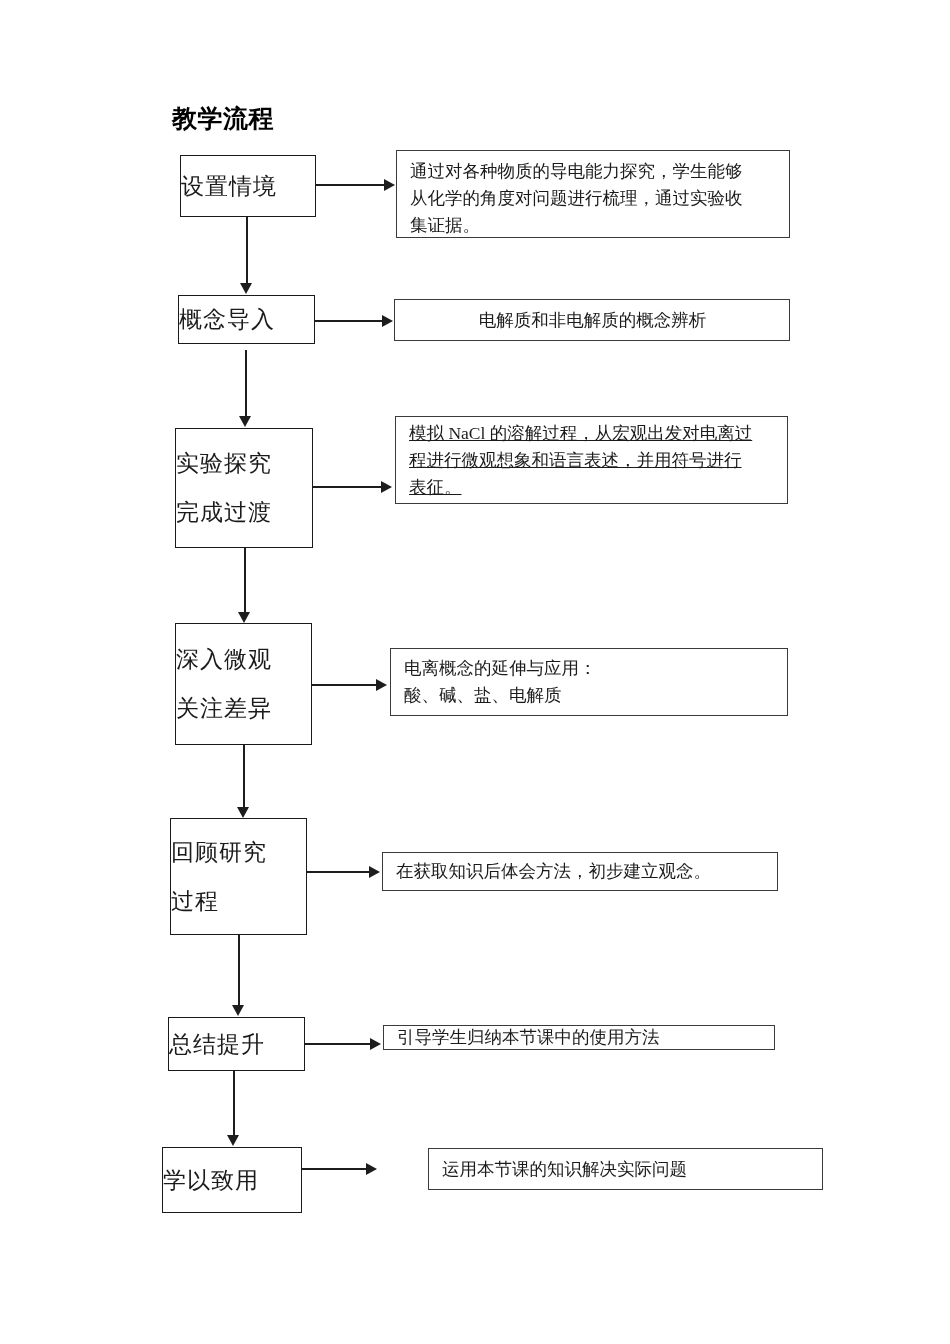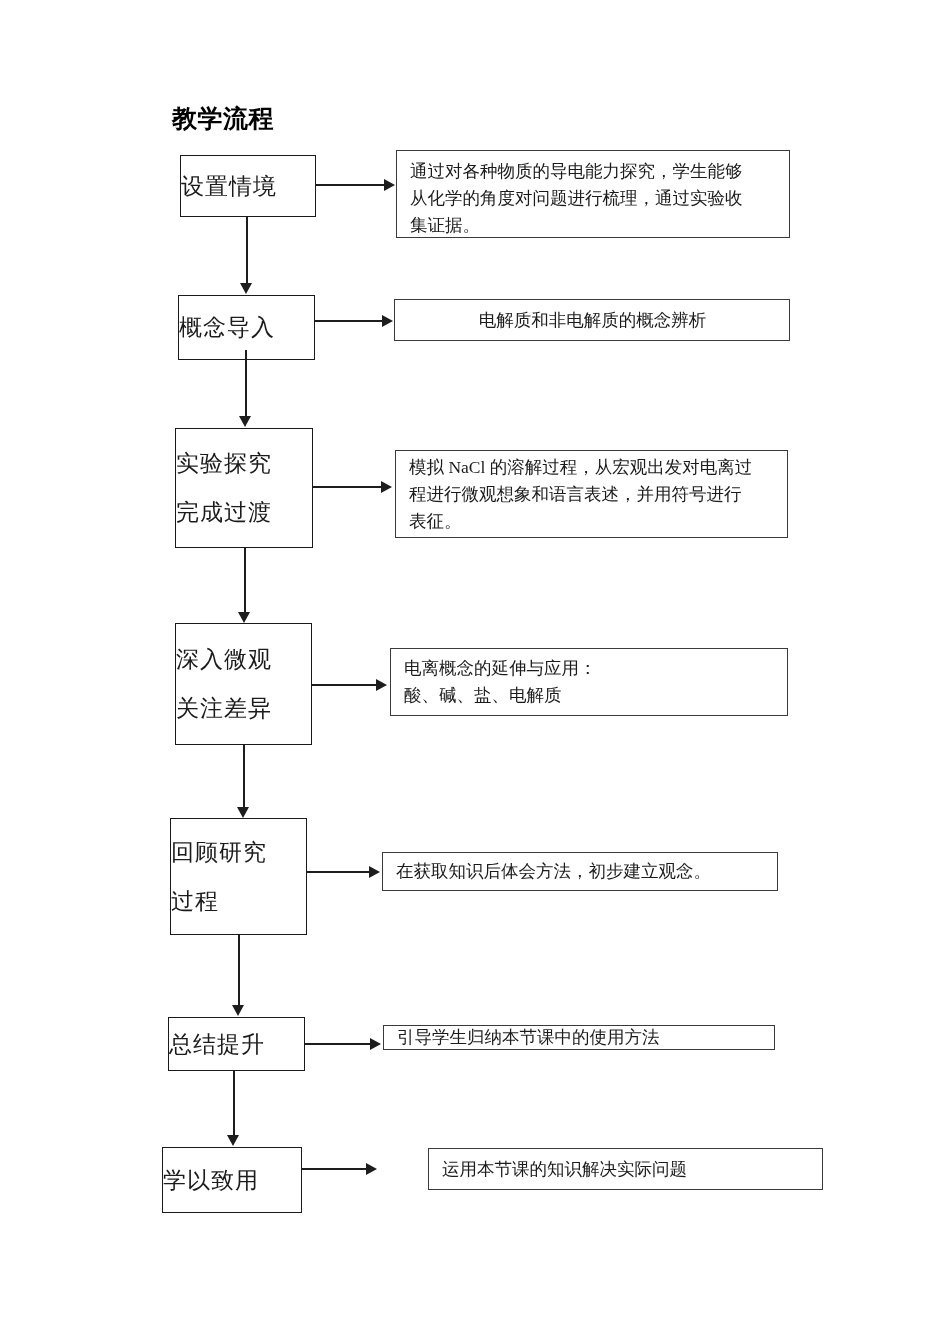--- a/index.html
+++ b/index.html
@@ -112,38 +112,38 @@
   <div class="h-line" style="left:316px; top:184px; width:68px;"></div>
   <div class="h-head" style="left:384px; top:179px;"></div>
   <div class="desc-box" style="left:396px; top:150px; width:394px; height:88px;justify-content:space-between;">
     <span class="dln">通过对各种物质的导电能力探究，学生能够</span>
     <span class="dln">从化学的角度对问题进行梳理，通过实验收</span>
     <span class="dln">集证据。</span>
   </div>
   <div class="v-line" style="left:246px; top:217px; height:66px;"></div>
   <div class="v-head" style="left:240px; top:283px;"></div>
 
-  <div class="stage-box" style="left:178px; top:295px; width:137px; height:65px;">
+  <div class="stage-box" style="left:178px; top:295px; width:137px; height:49px;">
     <span class="ln">概念导入</span>
   </div>
   <div class="h-line" style="left:315px; top:320px; width:67px;"></div>
   <div class="h-head" style="left:382px; top:315px;"></div>
   <div class="desc-box center" style="left:394px; top:299px; width:396px; height:42px;">
     <span class="dln">电解质和非电解质的概念辨析</span>
   </div>
   <div class="v-line" style="left:245px; top:350px; height:66px;"></div>
   <div class="v-head" style="left:239px; top:416px;"></div>
 
   <div class="stage-box two-line" style="left:175px; top:428px; width:138px; height:120px;">
     <span class="ln">实验探究</span>
     <span class="ln">完成过渡</span>
   </div>
   <div class="h-line" style="left:313px; top:486px; width:68px;"></div>
   <div class="h-head" style="left:381px; top:481px;"></div>
-  <div class="desc-box" style="left:395px; top:450px; width:393px; height:88px;">
+  <div class="desc-box" style="left:395px; top:416px; width:393px; height:88px;text-decoration:underline;">
     <span class="dln">模拟 NaCl 的溶解过程，从宏观出发对电离过</span>
     <span class="dln">程进行微观想象和语言表述，并用符号进行</span>
     <span class="dln">表征。</span>
   </div>
   <div class="v-line" style="left:244px; top:548px; height:64px;"></div>
   <div class="v-head" style="left:238px; top:612px;"></div>
 
   <div class="stage-box two-line" style="left:175px; top:623px; width:137px; height:122px;">
     <span class="ln">深入微观</span>
     <span class="ln">关注差异</span>

